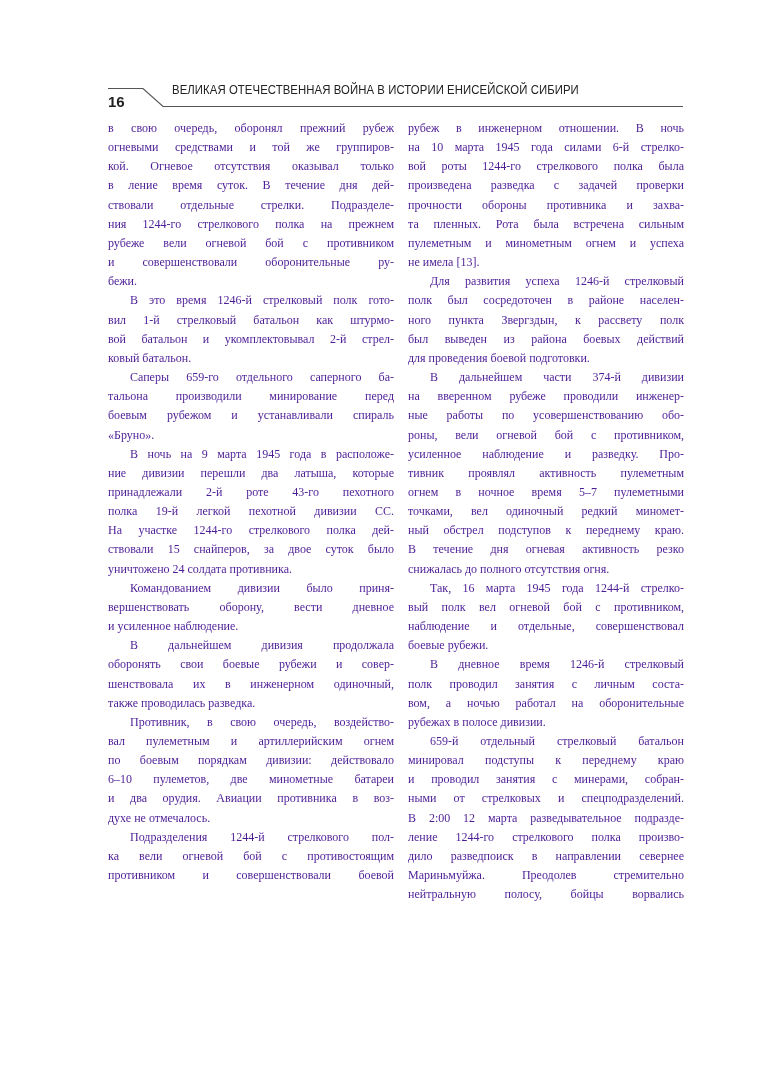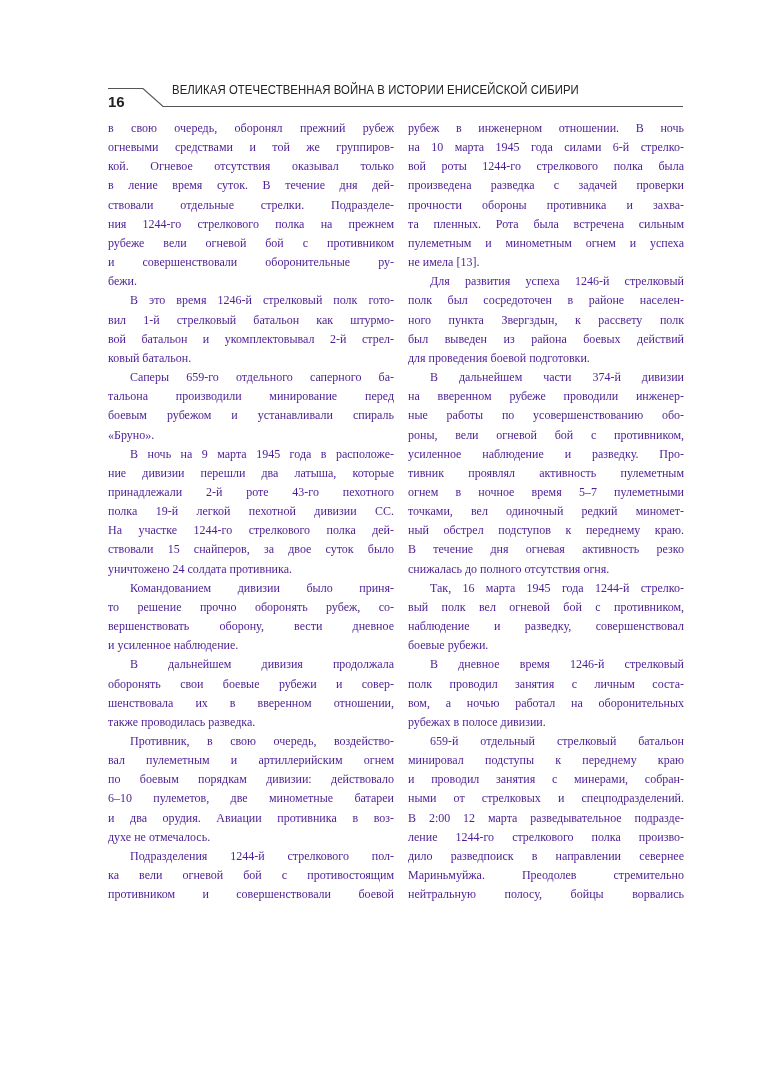--- a/index.html
+++ b/index.html
@@ -57,26 +57,25 @@
       <div class="line">боевым рубежом и устанавливали спираль</div>
       <div class="line last">«Бруно».</div>
       <div class="line indent">В ночь на 9 марта 1945 года в расположе-</div>
       <div class="line">ние дивизии перешли два латыша, которые</div>
       <div class="line">принадлежали 2-й роте 43-го пехотного</div>
       <div class="line">полка 19-й легкой пехотной дивизии СС.</div>
       <div class="line">На участке 1244-го стрелкового полка дей-</div>
       <div class="line">ствовали 15 снайперов, за двое суток было</div>
       <div class="line last">уничтожено 24 солдата противника.</div>
       <div class="line indent">Командованием дивизии было приня-</div>
-      <div class="line">то решение прочно оборонять рубеж, со-</div>
       <div class="line">вершенствовать оборону, вести дневное</div>
       <div class="line last">и усиленное наблюдение.</div>
       <div class="line indent">В дальнейшем дивизия продолжала</div>
       <div class="line">оборонять свои боевые рубежи и совер-</div>
-      <div class="line">шенствовала их в вверенном отношении,</div>
+      <div class="line">шенствовала их в инженерном одиночный,</div>
       <div class="line last">также проводилась разведка.</div>
       <div class="line indent">Противник, в свою очередь, воздейство-</div>
       <div class="line">вал пулеметным и артиллерийским огнем</div>
       <div class="line">по боевым порядкам дивизии: действовало</div>
       <div class="line">6–10 пулеметов, две минометные батареи</div>
       <div class="line">и два орудия. Авиации противника в воз-</div>
       <div class="line last">духе не отмечалось.</div>
       <div class="line indent">Подразделения 1244-й стрелкового пол-</div>
       <div class="line">ка вели огневой бой с противостоящим</div>
       <div class="line">противником и совершенствовали боевой</div>
@@ -101,25 +100,25 @@
       <div class="line">роны, вели огневой бой с противником,</div>
       <div class="line">усиленное наблюдение и разведку. Про-</div>
       <div class="line">тивник проявлял активность пулеметным</div>
       <div class="line">огнем в ночное время 5–7 пулеметными</div>
       <div class="line">точками, вел одиночный редкий миномет-</div>
       <div class="line">ный обстрел подступов к переднему краю.</div>
       <div class="line">В течение дня огневая активность резко</div>
       <div class="line last">снижалась до полного отсутствия огня.</div>
       <div class="line indent">Так, 16 марта 1945 года 1244-й стрелко-</div>
       <div class="line">вый полк вел огневой бой с противником,</div>
-      <div class="line">наблюдение и разведку, совершенствовал</div>
+      <div class="line">наблюдение и отдельные, совершенствовал</div>
       <div class="line last">боевые рубежи.</div>
       <div class="line indent">В дневное время 1246-й стрелковый</div>
       <div class="line">полк проводил занятия с личным соста-</div>
-      <div class="line">вом, а ночью работал на оборонительных</div>
+      <div class="line">вом, а ночью работал на оборонительные</div>
       <div class="line last">рубежах в полосе дивизии.</div>
       <div class="line indent">659-й отдельный стрелковый батальон</div>
       <div class="line">минировал подступы к переднему краю</div>
       <div class="line">и проводил занятия с минерами, собран-</div>
       <div class="line">ными от стрелковых и спецподразделений.</div>
       <div class="line">В 2:00 12 марта разведывательное подразде-</div>
       <div class="line">ление 1244-го стрелкового полка произво-</div>
       <div class="line">дило разведпоиск в направлении севернее</div>
       <div class="line">Мариньмуйжа. Преодолев стремительно</div>
       <div class="line">нейтральную полосу, бойцы ворвались</div>

